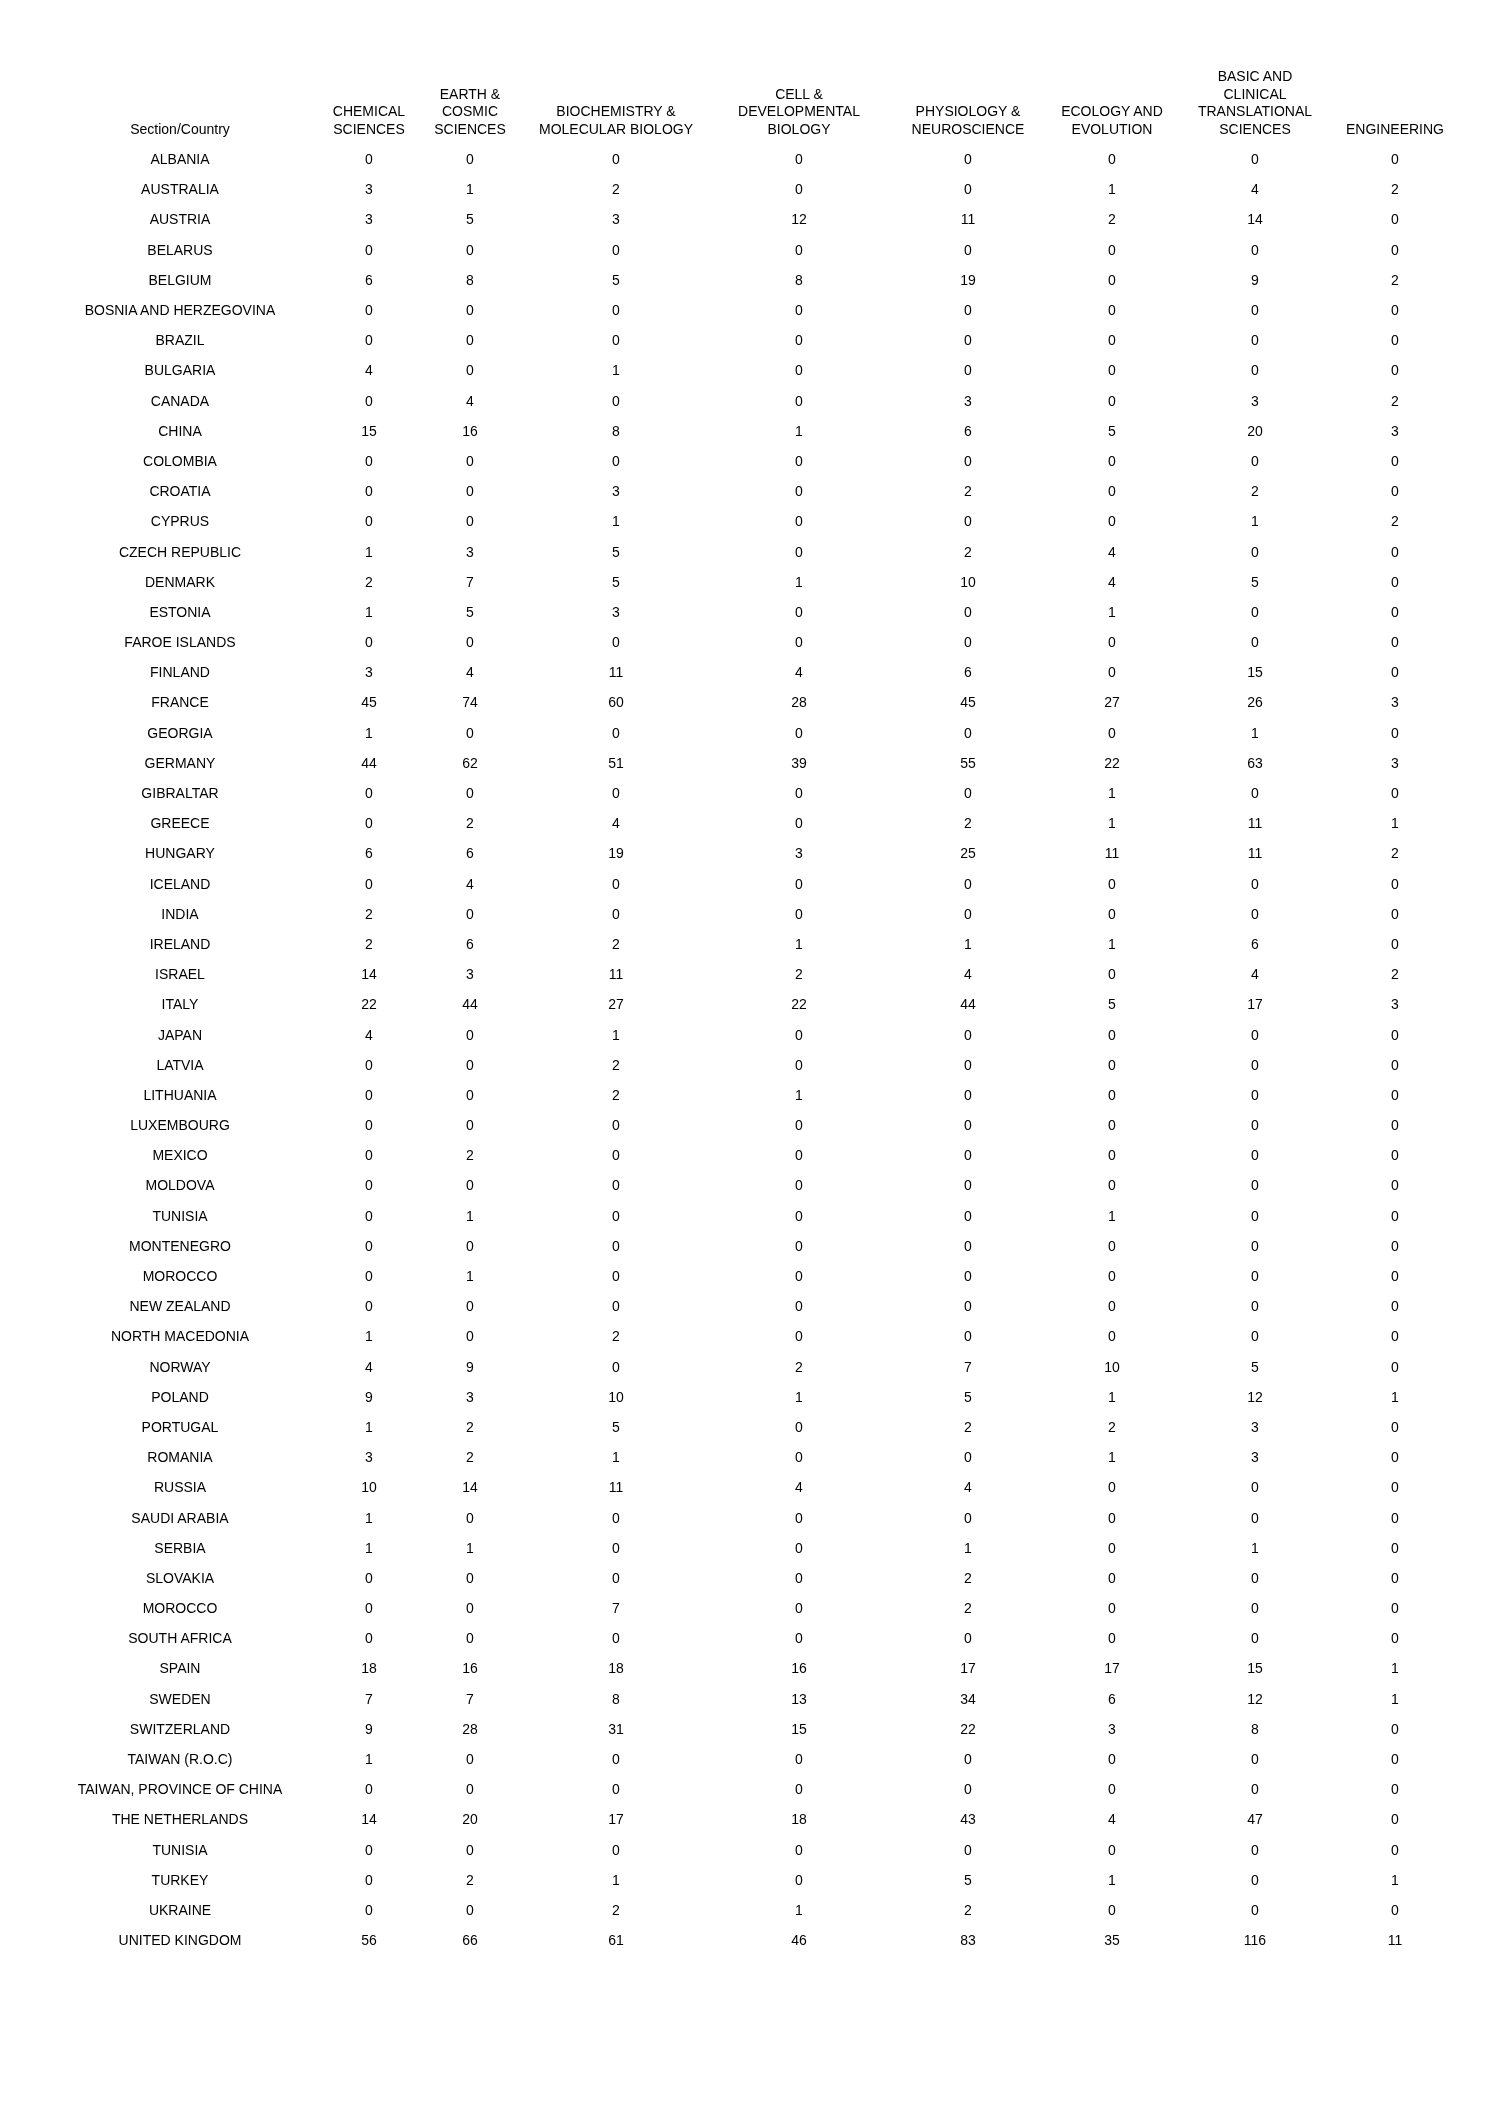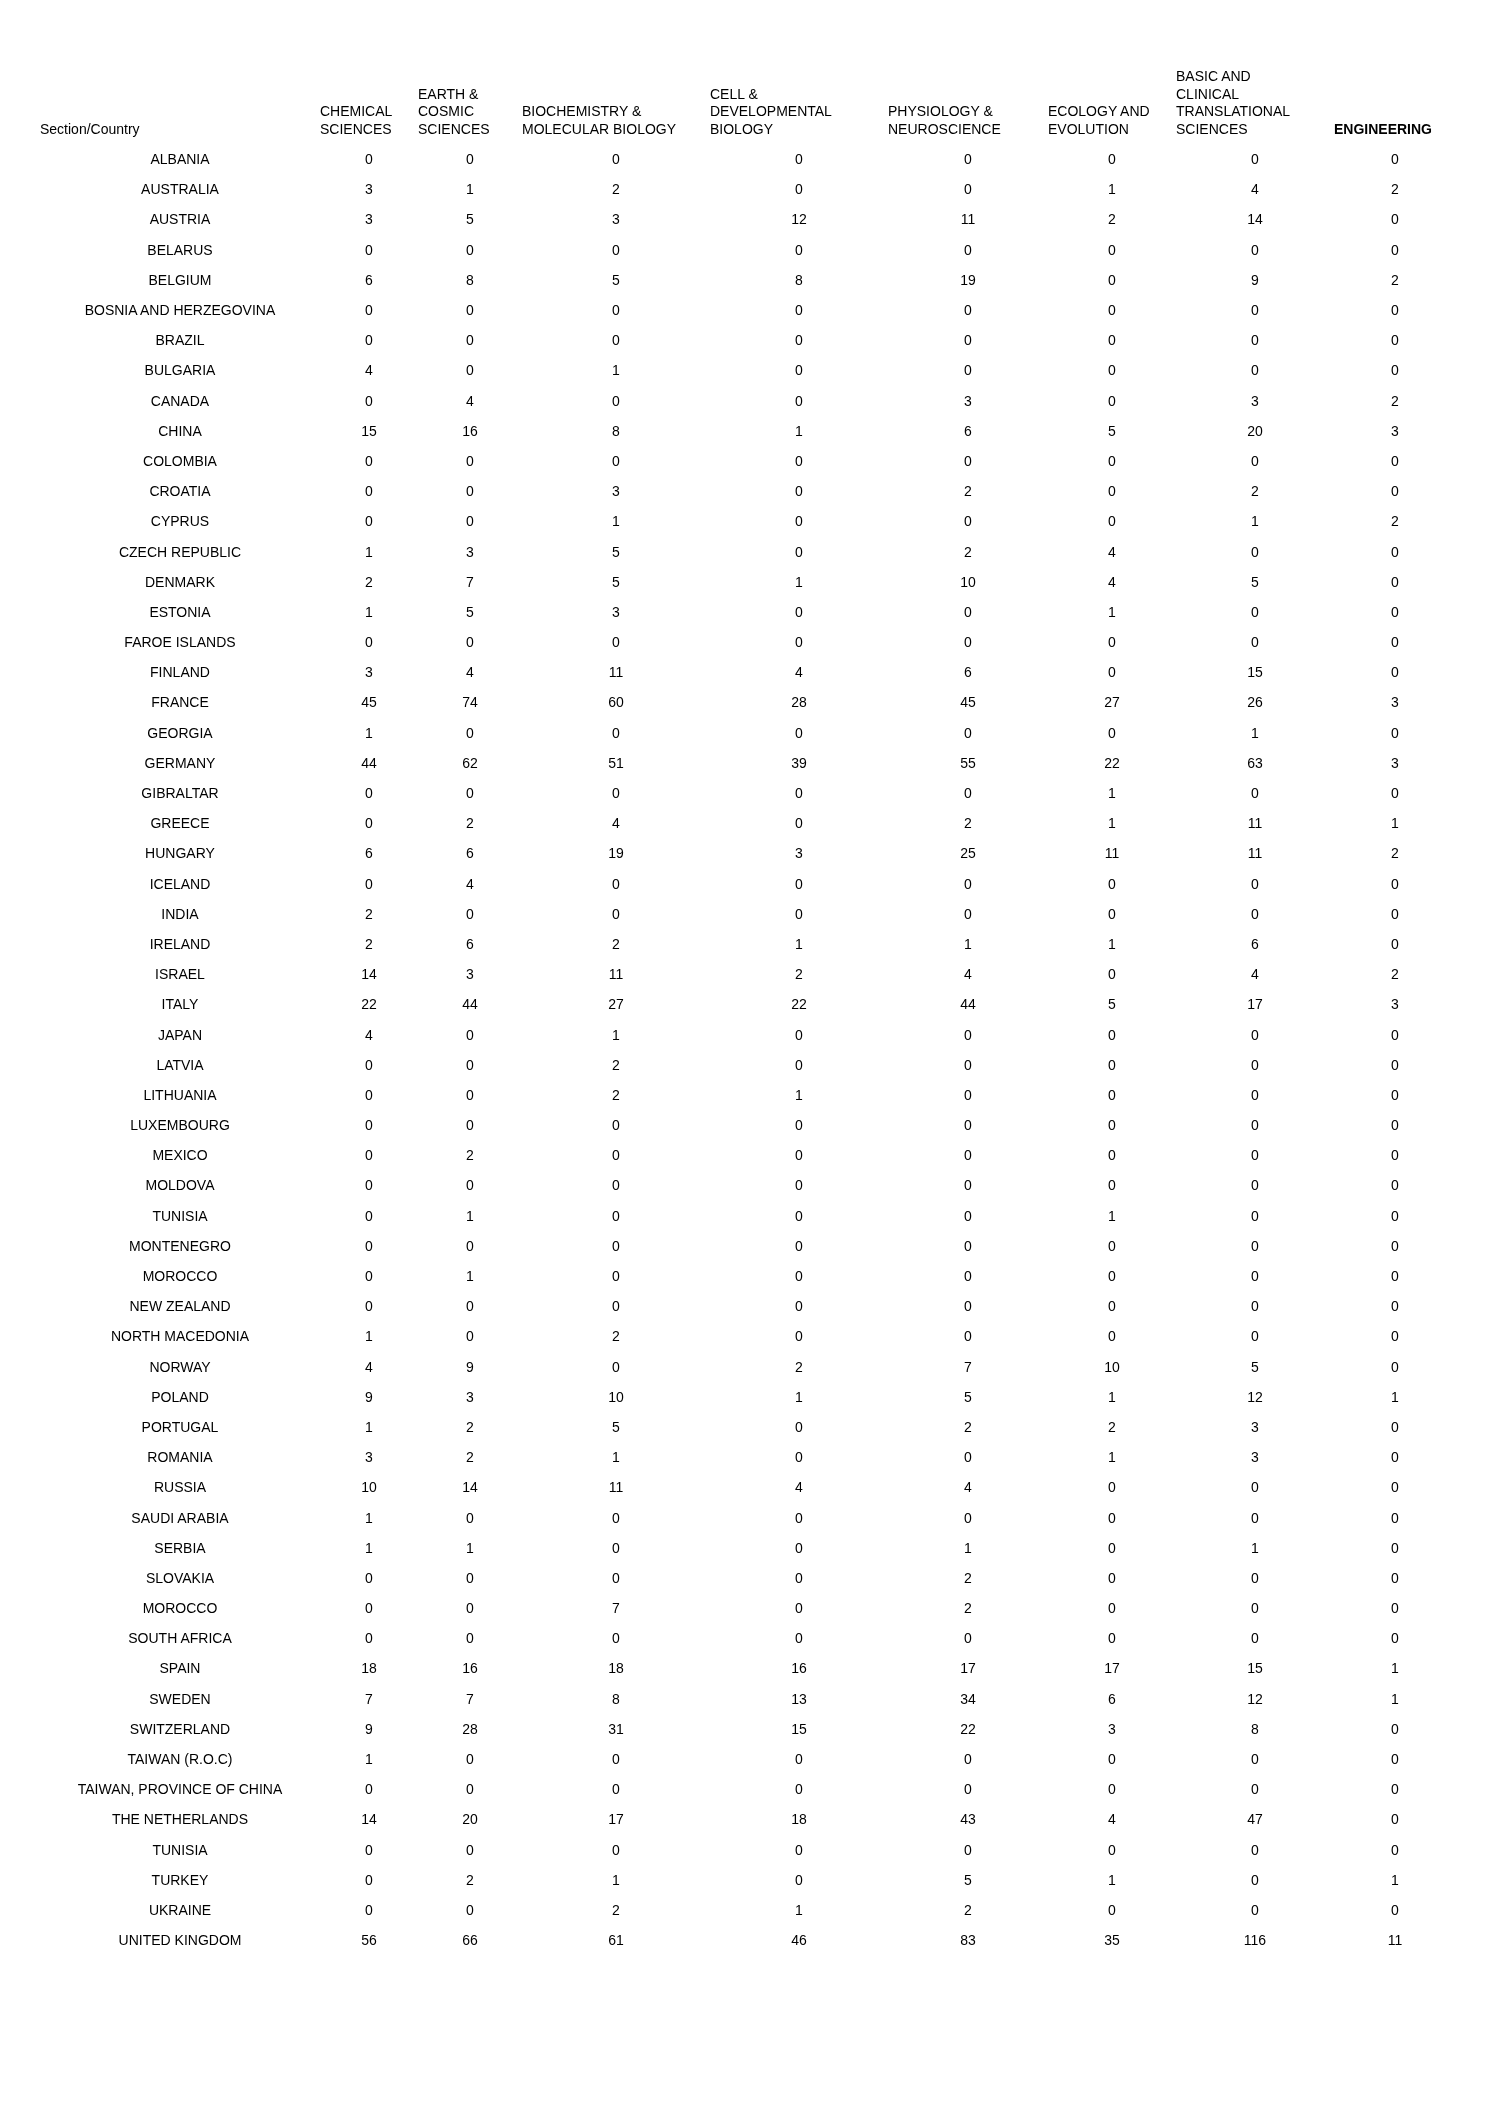--- a/index.html
+++ b/index.html
@@ -17,28 +17,28 @@
     border-collapse: collapse;
     table-layout: fixed;
     width: 1416px;
     margin: 68px 0 0 40px;
     border: none;
   }
   table.data-table th {
     font-size: 14px;
     line-height: 17.5px;
     font-weight: normal;
-    text-align: left;
+    text-align: center;
     vertical-align: bottom;
     padding: 0 0 6px 0;
     white-space: pre-line;
     margin-top: 36px;
   }
   table.data-table th.bold {
-    font-weight: bold;
+    font-weight: normal;
   }
   table.data-table td {
     font-size: 14px;
     text-align: center;
     vertical-align: middle;
     height: 30.2px;
     padding: 0;
     white-space: nowrap;
     overflow: visible;
   }

